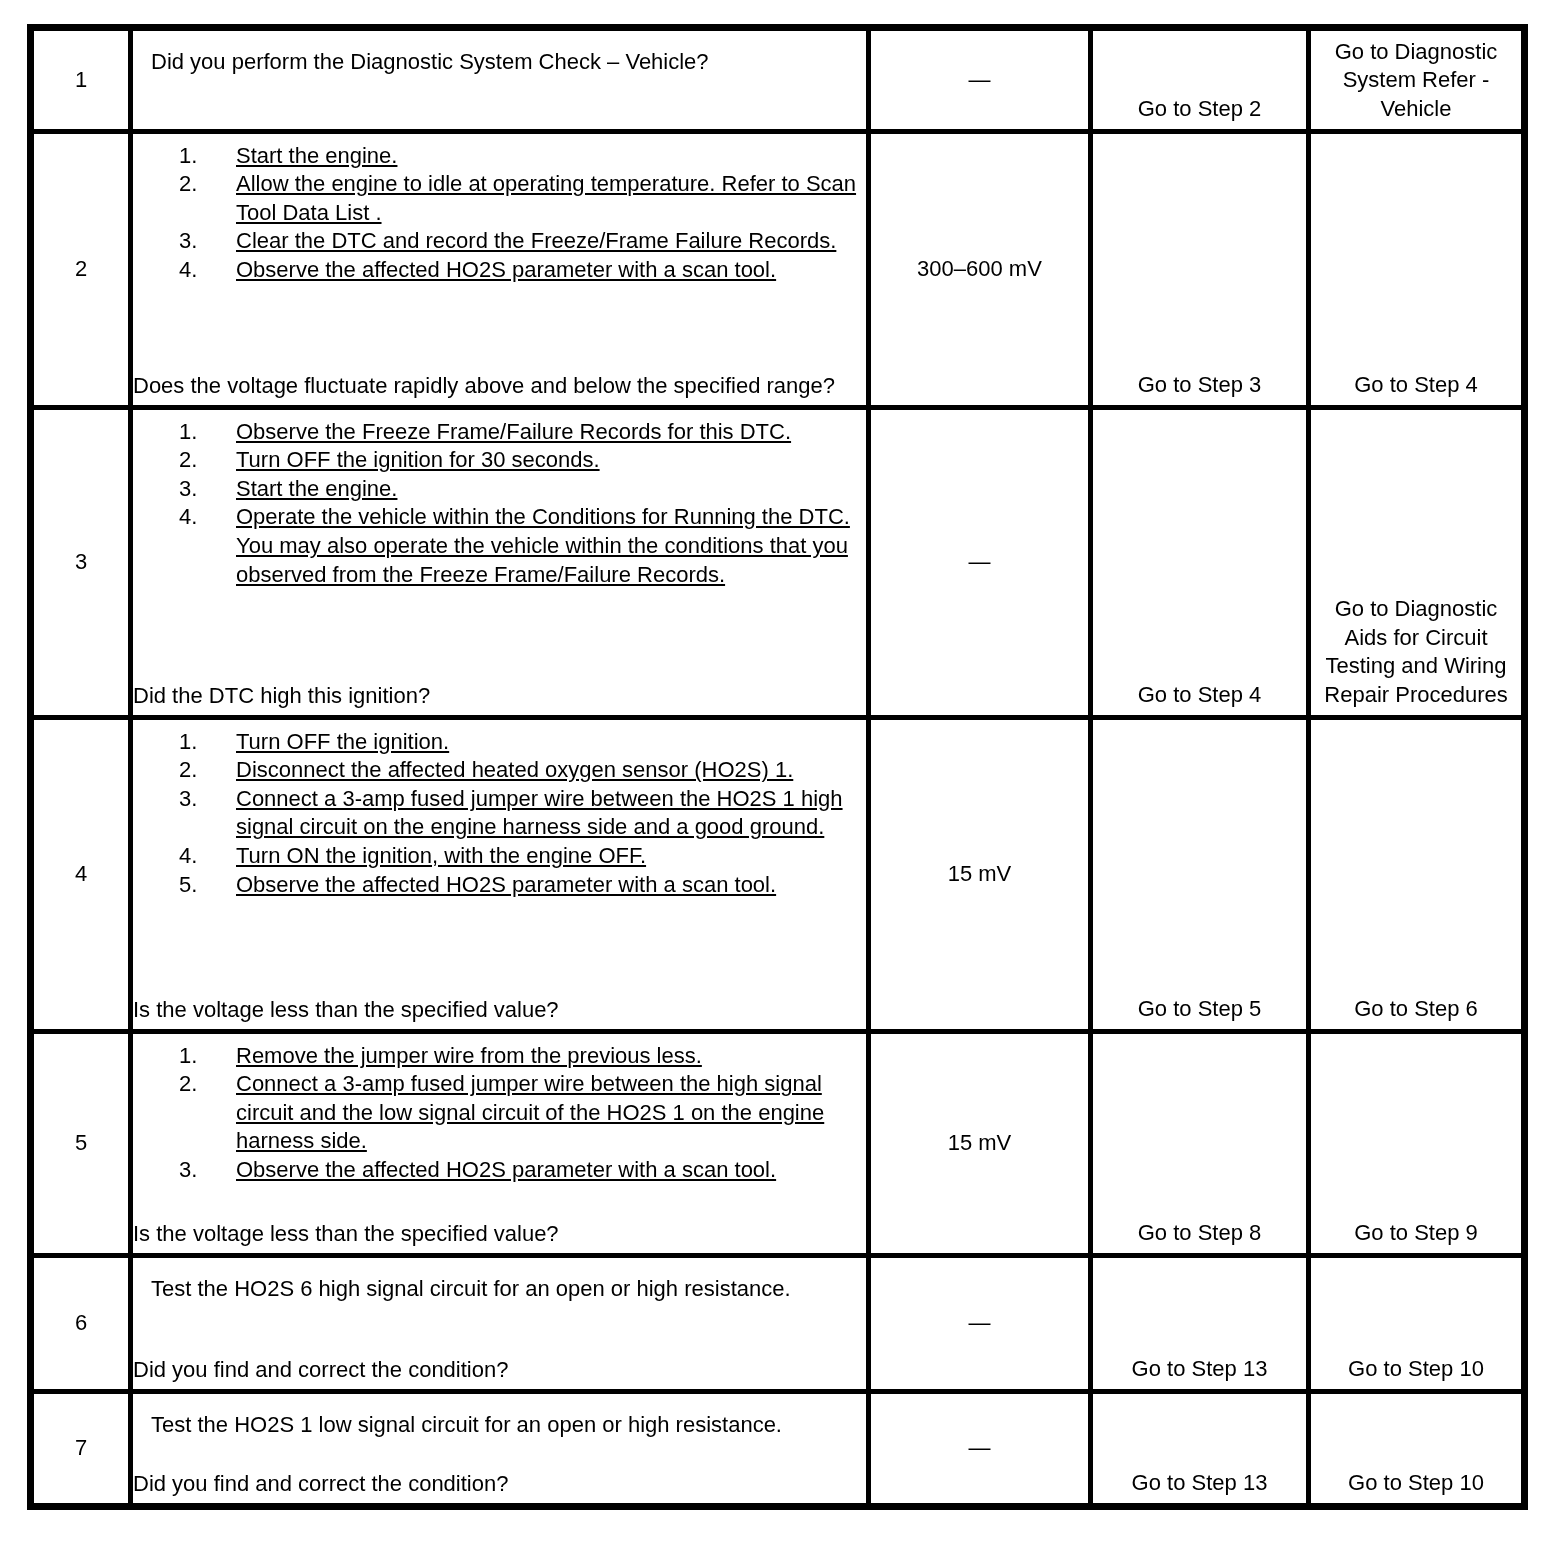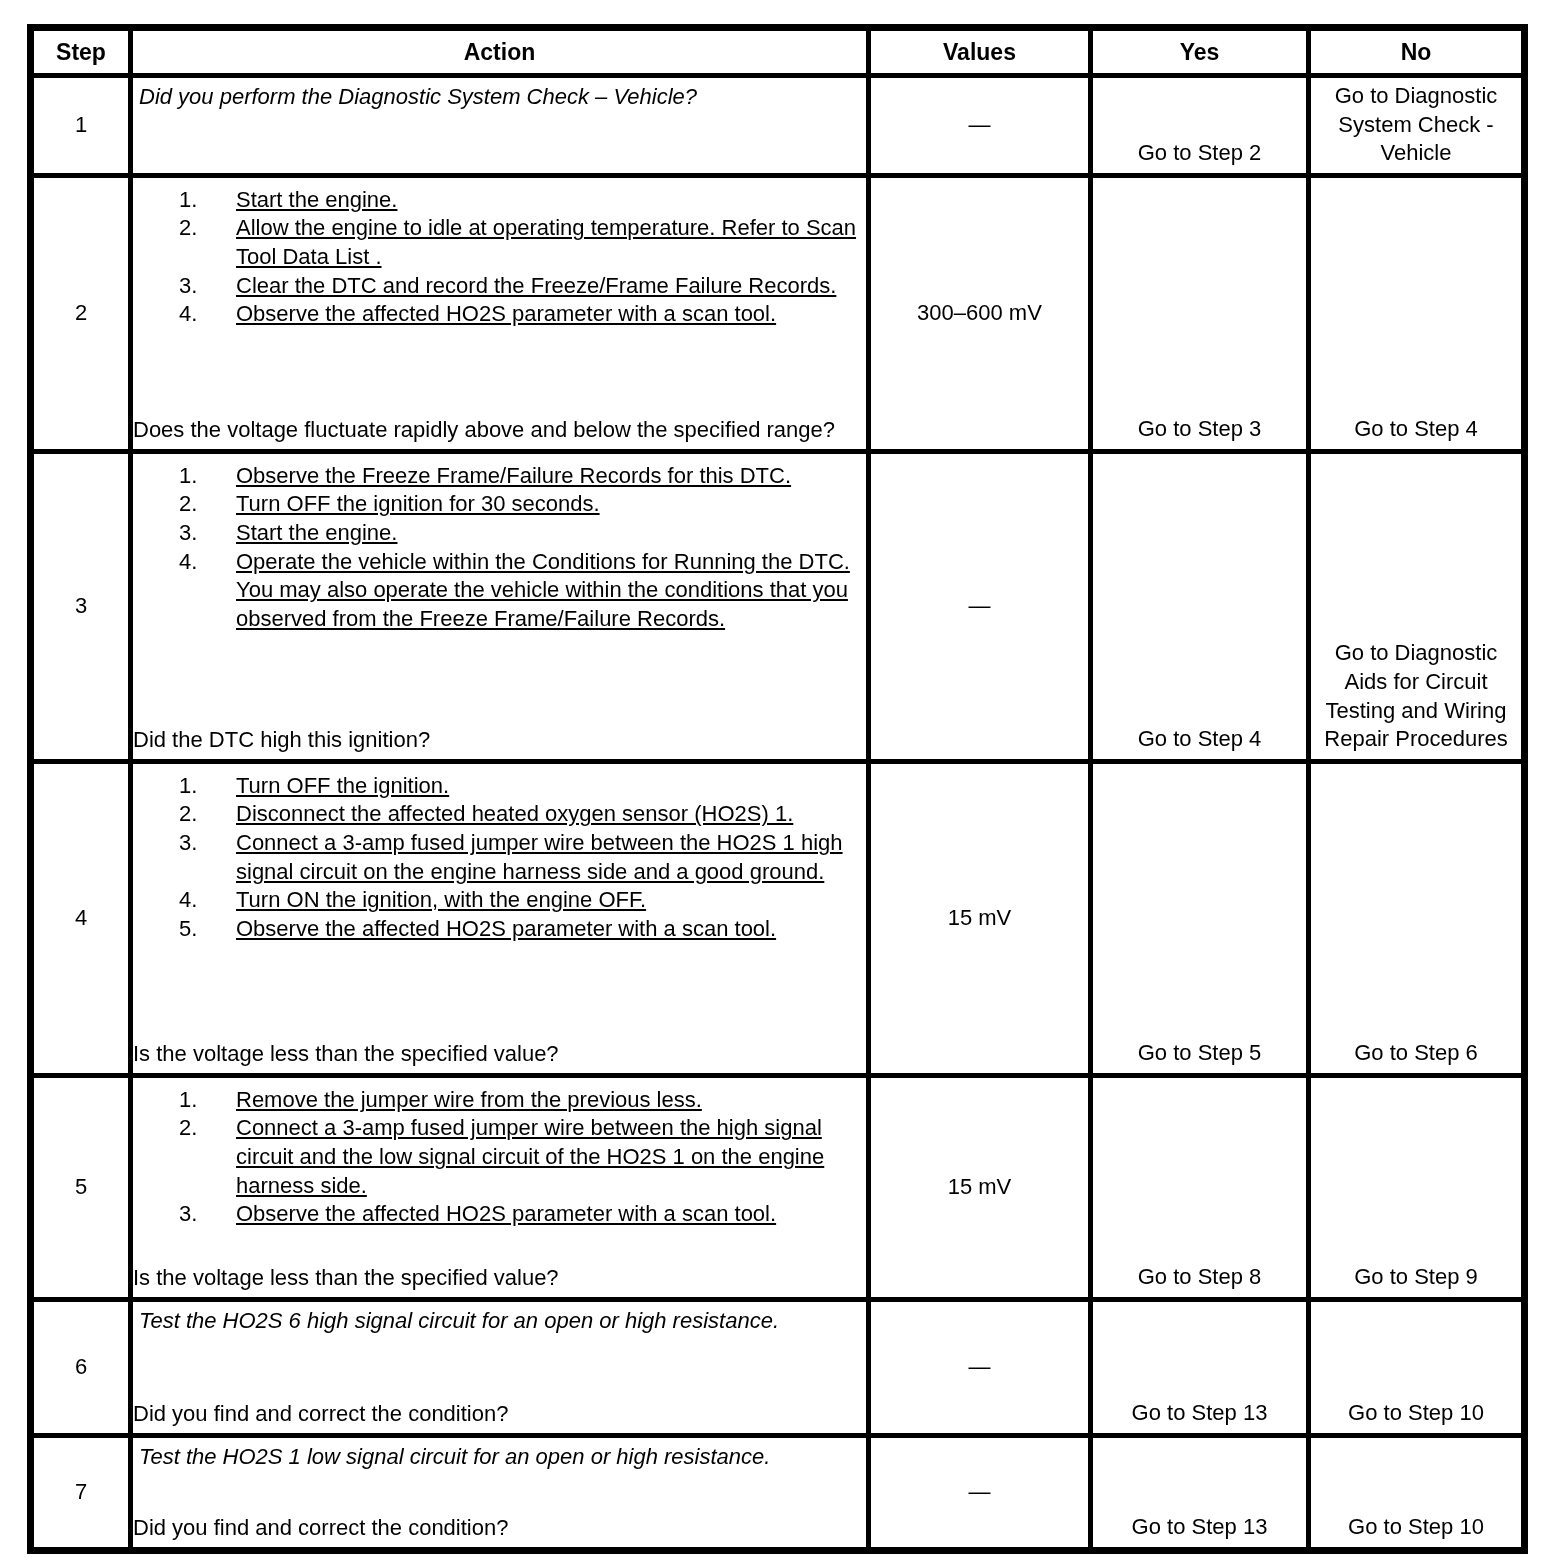--- a/index.html
+++ b/index.html
@@ -51,21 +51,21 @@
   td.values {
     text-align: center;
     vertical-align: middle;
     padding: 2px 6px;
   }
   td.yesno {
     text-align: center;
     vertical-align: bottom;
     padding: 4px 8px 5px 8px;
   }
-  .stmt { margin: 0; font-style: italic; }
+  .stmt { margin: 12px; }
   .olist { margin: 3px 0 0 40px; }
   .li { display: flex; }
   .li .num { flex: 0 0 57px; width: 57px; }
   .li .txt { flex: 1 1 auto; text-decoration: underline; }
   .q {
     position: absolute;
     left: 0; right: 10px; bottom: 4px;
   }
   
   tr.h1 { height: 97px;  }
@@ -81,37 +81,30 @@
 
 <table class="diag">
   <colgroup>
     <col class="c-step">
       <col class="c-action">
       <col class="c-values">
       <col class="c-yes">
       <col class="c-no">
   </colgroup>
   <tbody>
-      <tr>
-    <th>Step</th>
-    <th>Action</th>
-    <th>Values</th>
-    <th>Yes</th>
-    <th>No</th>
-  </tr>
 
   <tr class="h1">
     <td class="step">1</td>
     <td class="action">
       <div class="stmt">Did you perform the Diagnostic System Check – Vehicle?</div>
       <div class="q"></div>
     </td>
     <td class="values">—</td>
     <td class="yesno">Go to Step 2</td>
-    <td class="yesno">Go to Diagnostic System Check - Vehicle</td>
+    <td class="yesno">Go to Diagnostic System Refer - Vehicle</td>
   </tr>
 
   <tr class="h2">
     <td class="step">2</td>
     <td class="action">
       <div class="olist">
         <div class="li">
               <span class="num">1.</span>
               <span class="txt">Start the engine.</span>
             </div>

